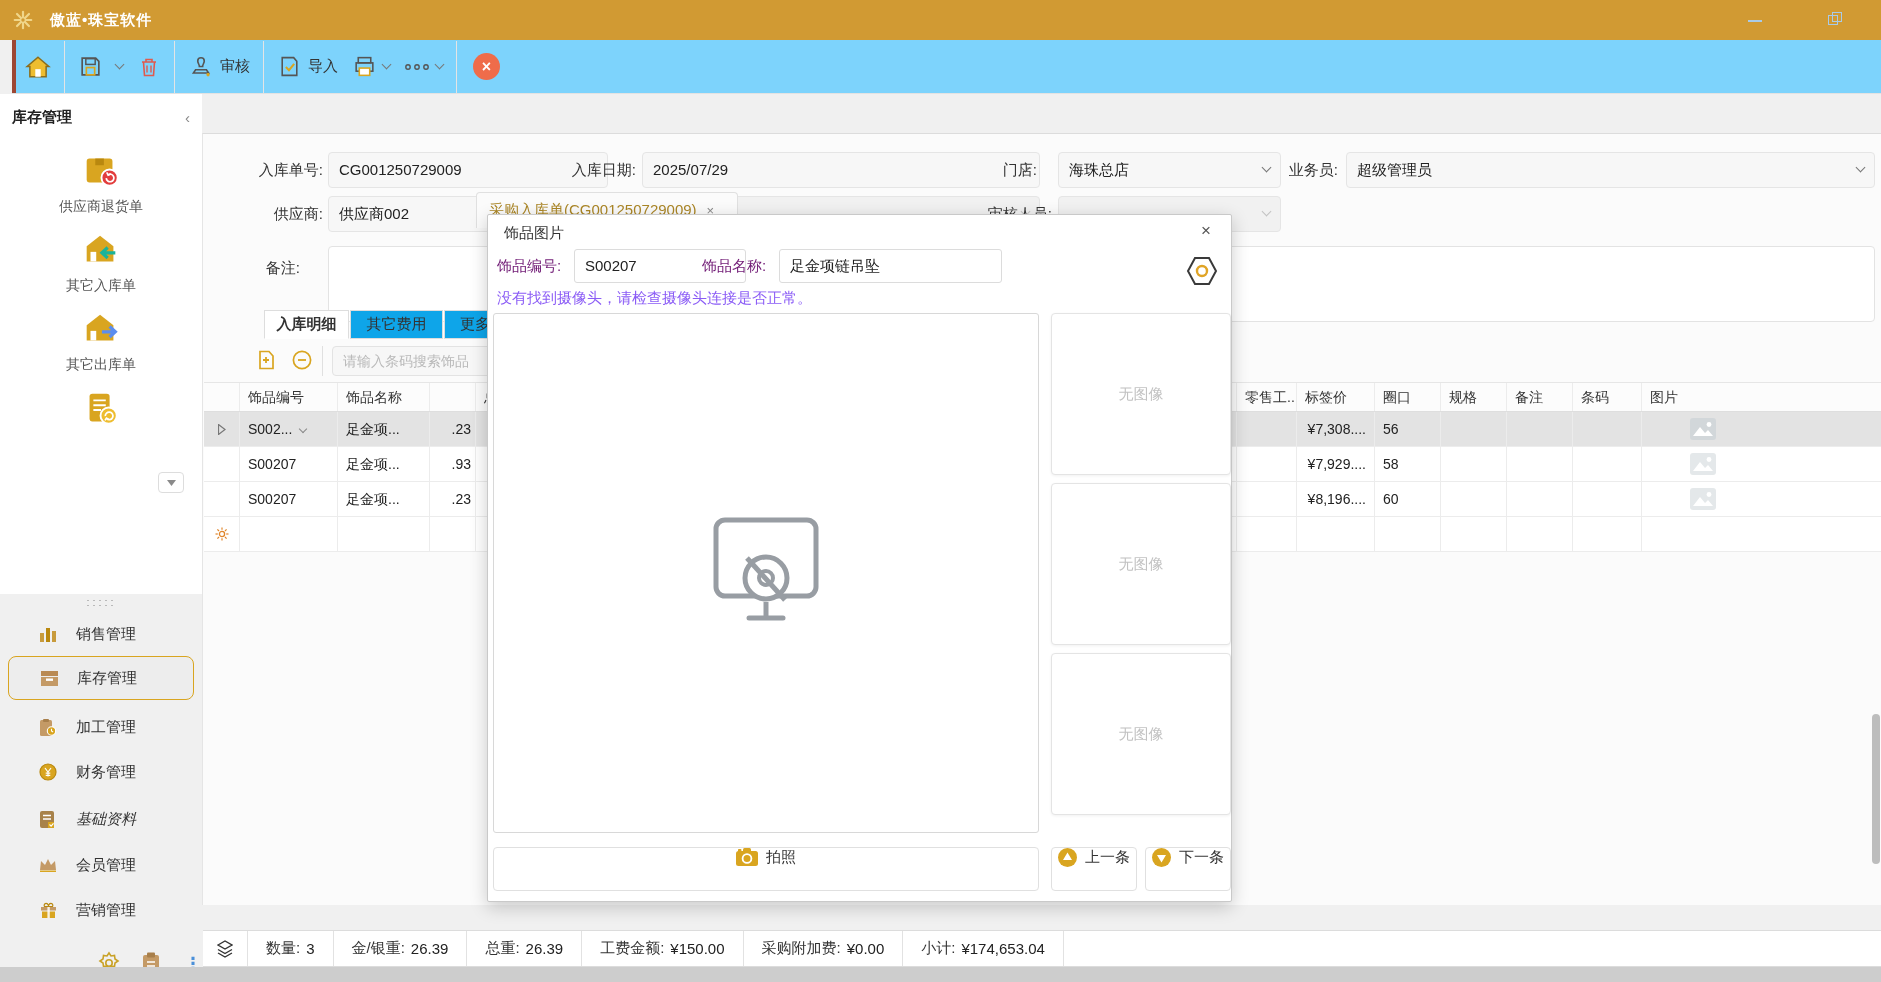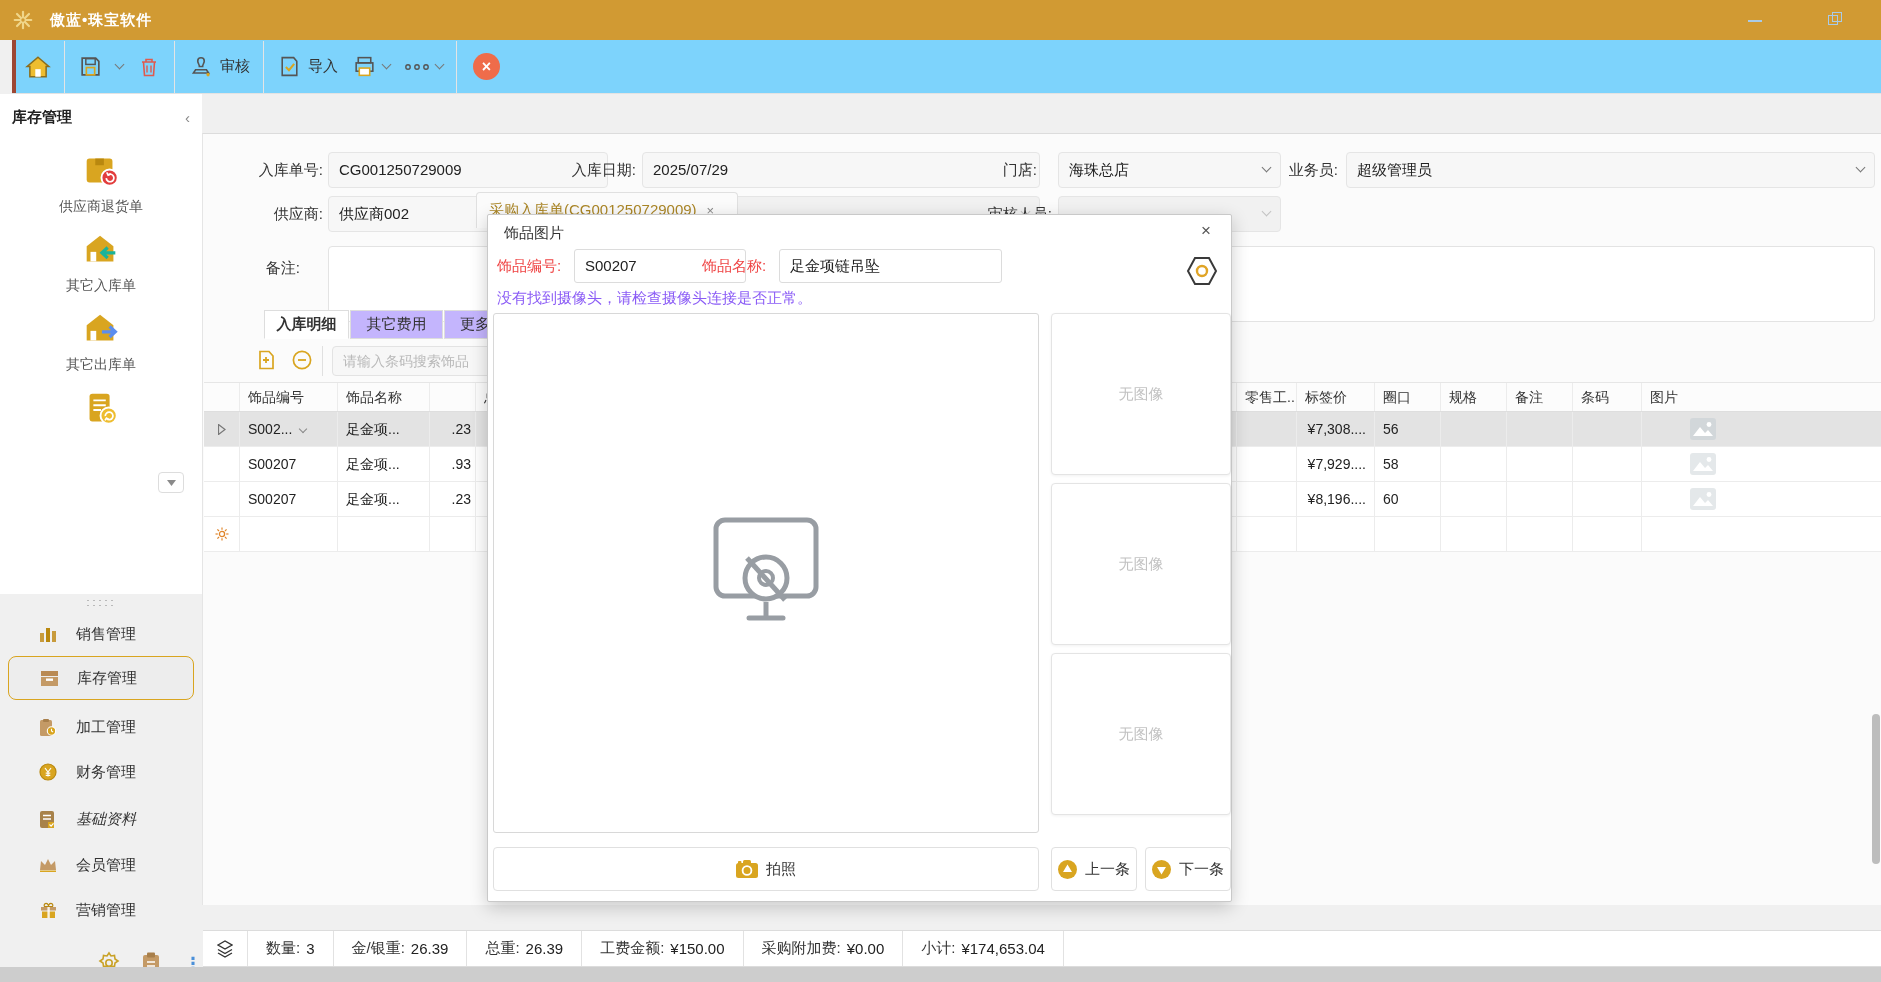--- a/index.html
+++ b/index.html
@@ -50,21 +50,21 @@
 
   
   .card { left:202px; top:133px; width:1679px; height:772px; background:#fbfbfb; border-top:1px solid #dcdcdc; border-left:1px solid #e5e5e5; }
 
   .flabel { position:absolute; font-size:15px; color:#333; text-align:right; line-height:36px; }
   .fbox { position:absolute; height:36px; background:#f7f7f7; border:1px solid #e5e5e5; border-radius:4px; font-size:15px; color:#222; line-height:34px; padding:0 10px; }
   .fbox .cv { position:absolute; right:10px; top:15px; }
   .fbox.dis { background:#f1f1f1; color:#999; }
   .remark { position:absolute; background:#ffffff; border:1px solid #e3e3e3; border-radius:4px; }
 
-  .dtab { position:absolute; top:310px; height:29px; border:1px solid #ddd; background:#c4b5fd; font-size:15px; color:#333; display:flex; align-items:center; justify-content:center; cursor:pointer; }
+  .dtab { position:absolute; top:310px; height:29px; border:1px solid #ddd; background:#0ea5e9; font-size:15px; color:#333; display:flex; align-items:center; justify-content:center; cursor:pointer; }
   .dtab.active { background:#ffffff; border-bottom:1px solid #fff; font-weight:bold; }
 
   .sub-ico { position:absolute; top:348px; width:26px; height:26px; }
   .searchbox { position:absolute; left:332px; top:346px; width:300px; height:30px; background:#f7f7f7; border:1px solid #e3e3e3; border-radius:4px; font-size:14px; color:#333; padding:0 10px; outline:none; font-family:inherit; }
   .searchbox::placeholder { color:#b9b9b9; }
 
   
   .thead { left:204px; top:382px; width:1677px; height:30px; display:flex; background:#fcfcfc; border-top:1px solid #e6e6e6; border-bottom:1px solid #dedede; font-size:14px; color:#333; }
   .trow { position:absolute; left:204px; width:1677px; height:35px; display:flex; background:#fff; border-bottom:1px solid #ececec; font-size:14px; color:#222; }
   .trow.sel { background:#e3e3e3; }
@@ -78,27 +78,27 @@
   .statusbar { left:203px; top:930px; width:1678px; height:37px; background:#ffffff; border-top:1px solid #dcdcdc; border-bottom:1px solid #dcdcdc; display:flex; align-items:center; font-size:15px; color:#222; }
   .stat { display:flex; align-items:center; padding:0 18px; height:100%; border-right:1px solid #e2e2e2; }
   .stat .sl { color:#333; margin-right:6px; }
   .bottomstrip { left:0; top:967px; width:1881px; height:15px; background:#cdcdcd; }
   .vscroll { left:1872px; top:714px; width:8px; height:150px; background:#bdbdbd; border-radius:4px; }
 
   
   .modal { left:487px; top:214px; width:745px; height:688px; background:#ffffff; border:1px solid #c9c9c9; border-radius:2px; box-shadow:0 5px 18px rgba(0,0,0,0.20); z-index:20; }
   .m-title { position:absolute; left:16px; top:9px; font-size:15px; color:#333; }
   .m-close { position:absolute; right:20px; top:6px; font-size:17px; color:#555; cursor:pointer; }
-  .m-label { position:absolute; font-size:15px; color:#ef4444; line-height:34px; }
+  .m-label { position:absolute; font-size:15px; color:#701a75; line-height:34px; }
   .m-input { position:absolute; height:34px; background:#fff; border:1px solid #dcdcdc; border-radius:3px; font-size:15px; color:#222; line-height:32px; padding:0 10px; }
   .m-hex { position:absolute; left:697px; top:40px; width:34px; height:32px; cursor:pointer; }
   .m-warn { position:absolute; left:9px; top:74px; font-size:15px; color:#8b5cf6; }
   .m-preview { position:absolute; left:5px; top:98px; width:546px; height:520px; background:#fff; border:1px solid #d8d8d8; border-radius:3px; display:flex; align-items:center; justify-content:center; }
   .m-card { position:absolute; left:563px; width:180px; height:162px; background:#fff; border:1px solid #e4e4e4; border-radius:4px; box-shadow:0 1px 3px rgba(0,0,0,0.06); display:flex; align-items:center; justify-content:center; font-size:15px; color:#c2c2c2; }
-  .m-btn { position:absolute; top:632px; height:44px; background:#fff; border:1px solid #e0e0e0; border-radius:4px; display:flex; align-items:center; justify-content:center; font-size:15px; color:#333; cursor:pointer; }
+  .m-btn { position:absolute; top:632px; height:44px; background:#fff; border:1px solid #e0e0e0; border-radius:4px; display:flex; justify-content:center; font-size:15px; color:#333; cursor:pointer; }
   .m-btn .ic { margin-right:8px; display:flex; }
 </style>
 </head>
 <body>
 
 <div class="abs titlebar">
   <svg class="logo" viewBox="0 0 24 24">
     <g stroke="#f0d68a" stroke-width="2.4" stroke-linecap="round">
       <line x1="12" y1="3" x2="12" y2="21"></line>
         <line x1="3" y1="12" x2="21" y2="12"></line>

